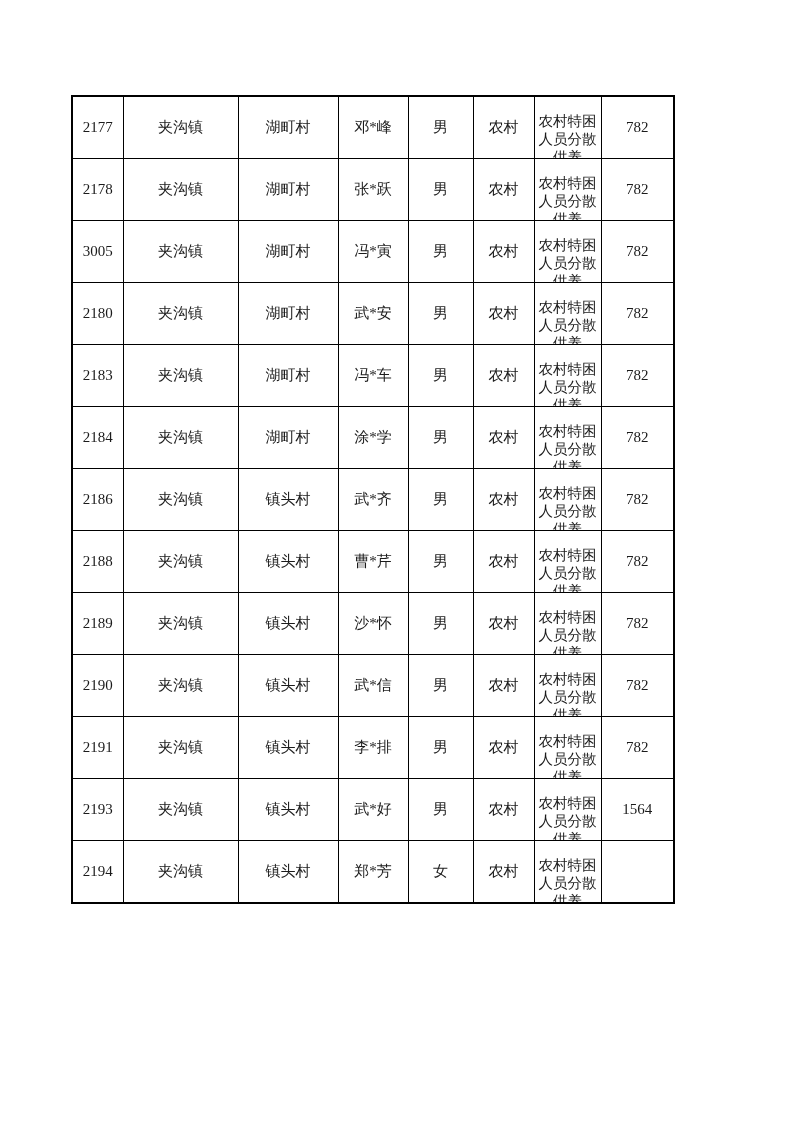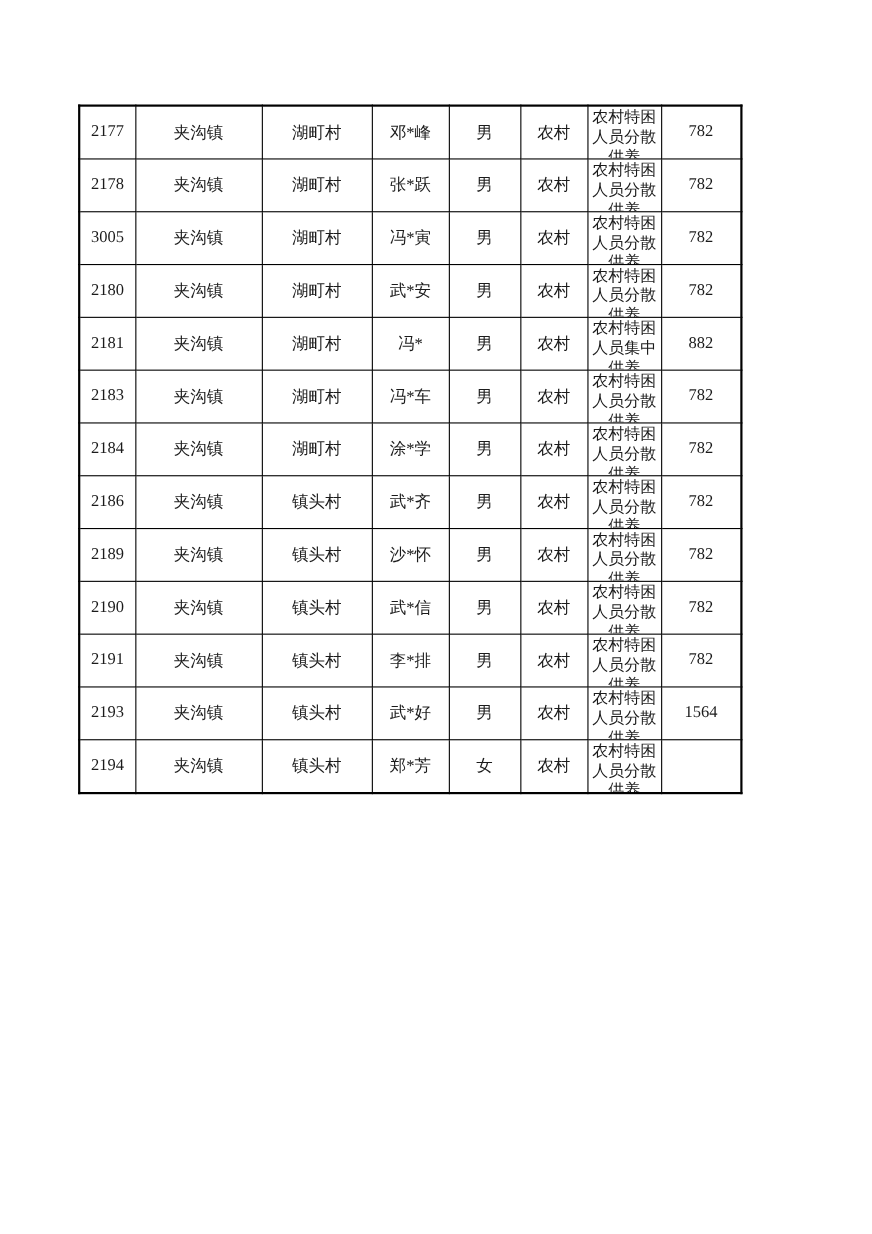--- a/index.html
+++ b/index.html
@@ -40,21 +40,21 @@
   table.sheet-table td.cell-category {
     white-space: normal;
     vertical-align: top;
   }
   .cat-wrap {
     display: block;
     height: 46px;
     overflow: hidden;
     line-height: 18px;
     font-size: 14.5px;
-    padding: 1px 2px 0 2px;
+    padding: 15px 2px 0 2px;
     word-break: break-all;
     text-align: center;
   }
   col.col-seq       { width: 51px; }
   col.col-town      { width: 115px; }
   col.col-village   { width: 100px; }
   col.col-name      { width: 70px; }
   col.col-gender    { width: 65px; }
   col.col-residence { width: 61px; }
   col.col-category  { width: 67px; }
@@ -122,32 +122,20 @@
           <td class="cell-village">湖町村</td>
           <td class="cell-name">武*安</td>
           <td class="cell-gender">男</td>
           <td class="cell-residence">农村</td>
           <td class="cell-category">
             <span class="cat-wrap">农村特困人员分散供养</span>
           </td>
           <td class="cell-amount">782</td>
         </tr>
 
-        <tr>
-          <td class="cell-seq">2181</td>
-          <td class="cell-town">夹沟镇</td>
-          <td class="cell-village">湖町村</td>
-          <td class="cell-name">冯*</td>
-          <td class="cell-gender">男</td>
-          <td class="cell-residence">农村</td>
-          <td class="cell-category">
-            <span class="cat-wrap">农村特困人员集中供养</span>
-          </td>
-          <td class="cell-amount">882</td>
-        </tr>
 
 
         <tr>
           <td class="cell-seq">2183</td>
           <td class="cell-town">夹沟镇</td>
           <td class="cell-village">湖町村</td>
           <td class="cell-name">冯*车</td>
           <td class="cell-gender">男</td>
           <td class="cell-residence">农村</td>
           <td class="cell-category">
@@ -177,20 +165,32 @@
           <td class="cell-name">武*齐</td>
           <td class="cell-gender">男</td>
           <td class="cell-residence">农村</td>
           <td class="cell-category">
             <span class="cat-wrap">农村特困人员分散供养</span>
           </td>
           <td class="cell-amount">782</td>
         </tr>
 
 
+        <tr>
+          <td class="cell-seq">2188</td>
+          <td class="cell-town">夹沟镇</td>
+          <td class="cell-village">镇头村</td>
+          <td class="cell-name">曹*芹</td>
+          <td class="cell-gender">男</td>
+          <td class="cell-residence">农村</td>
+          <td class="cell-category">
+            <span class="cat-wrap">农村特困人员分散供养</span>
+          </td>
+          <td class="cell-amount">782</td>
+        </tr>
 
         <tr>
           <td class="cell-seq">2189</td>
           <td class="cell-town">夹沟镇</td>
           <td class="cell-village">镇头村</td>
           <td class="cell-name">沙*怀</td>
           <td class="cell-gender">男</td>
           <td class="cell-residence">农村</td>
           <td class="cell-category">
             <span class="cat-wrap">农村特困人员分散供养</span>

